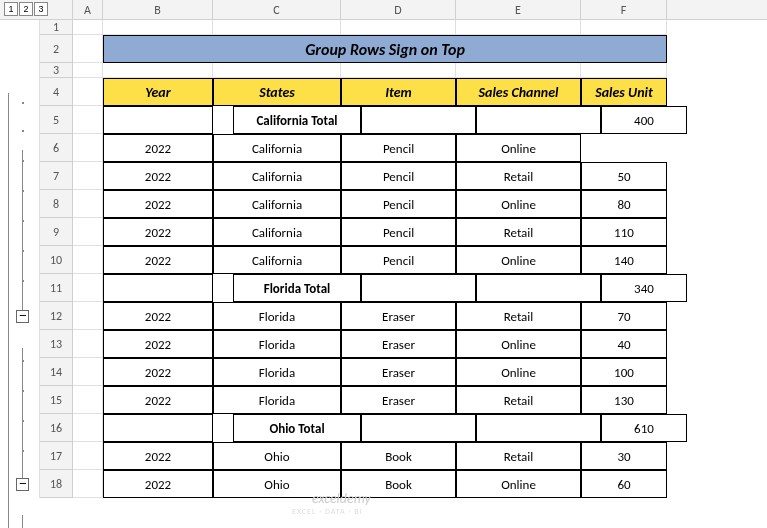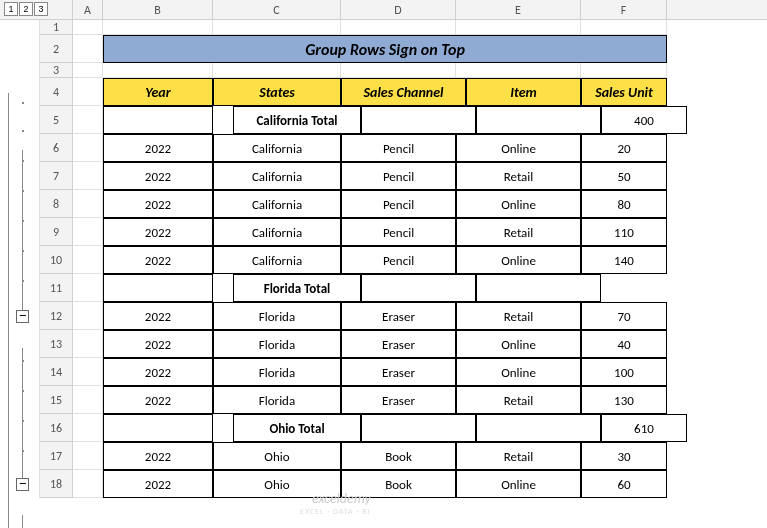--- a/index.html
+++ b/index.html
@@ -184,21 +184,21 @@
     position: absolute;
     left: 290px; top: 490px;
     color: #ccc;
     font-size: 14px;
     font-style: italic;
     pointer-events: none;
     margin-left: 22px;
   }
   .watermark-sub {
     position: absolute;
-    left: 300px; top: 506px;
+    left: 292px; top: 506px;
     color: #ddd;
     font-size: 8px;
     pointer-events: none;
     letter-spacing: 1px;
   }
 </style>
 </head>
 <body>
 
 <div class="outline-levels">
@@ -249,22 +249,22 @@
         <div class="cell cF h-blank"></div>
       </div>
     </div>
     <div class="grid-row">
       <div class="outline-gutter h-norm"></div>
       <div class="rownum h-norm">4</div>
       <div class="cells">
         <div class="cell cA h-norm"></div>
         <div class="cell cB h-norm hdr-cell">Year</div>
         <div class="cell cC h-norm hdr-cell">States</div>
+        <div class="cell cD h-norm hdr-cell">Item</div>
         <div class="cell cE h-norm hdr-cell">Sales Channel</div>
-        <div class="cell cD h-norm hdr-cell">Item</div>
         <div class="cell cF h-norm hdr-cell">Sales Unit</div>
       </div>
     </div>
     <div class="grid-row total-row">
       <div class="outline-gutter h-norm"></div>
       <div class="rownum h-norm">5</div>
       <div class="cells">
         <div class="cell cA h-norm"></div>
         <div class="cell cB h-norm data-cell"></div>
         <div class="cell cC h-norm data-cell states">California Total</div>
@@ -275,21 +275,20 @@
     </div>
     <div class="grid-row">
       <div class="outline-gutter h-norm"></div>
       <div class="rownum h-norm">6</div>
       <div class="cells">
         <div class="cell cA h-norm"></div>
         <div class="cell cB h-norm data-cell">2022</div>
         <div class="cell cC h-norm data-cell">California</div>
         <div class="cell cD h-norm data-cell">Pencil</div>
         <div class="cell cE h-norm data-cell">Online</div>
-        <div class="cell cF h-norm data-cell">20</div>
       </div>
     </div>
     <div class="grid-row">
       <div class="outline-gutter h-norm"></div>
       <div class="rownum h-norm">7</div>
       <div class="cells">
         <div class="cell cA h-norm"></div>
         <div class="cell cB h-norm data-cell">2022</div>
         <div class="cell cC h-norm data-cell">California</div>
         <div class="cell cD h-norm data-cell">Pencil</div>
@@ -335,20 +334,21 @@
     </div>
     <div class="grid-row total-row">
       <div class="outline-gutter h-norm"></div>
       <div class="rownum h-norm">11</div>
       <div class="cells">
         <div class="cell cA h-norm"></div>
         <div class="cell cB h-norm data-cell"></div>
         <div class="cell cC h-norm data-cell states">Florida Total</div>
         <div class="cell cD h-norm data-cell"></div>
         <div class="cell cE h-norm data-cell"></div>
+        <div class="cell cF h-norm data-cell">340</div>
       </div>
     </div>
     <div class="grid-row">
       <div class="outline-gutter h-norm"></div>
       <div class="rownum h-norm">12</div>
       <div class="cells">
         <div class="cell cA h-norm"></div>
         <div class="cell cB h-norm data-cell">2022</div>
         <div class="cell cC h-norm data-cell">Florida</div>
         <div class="cell cD h-norm data-cell">Eraser</div>

